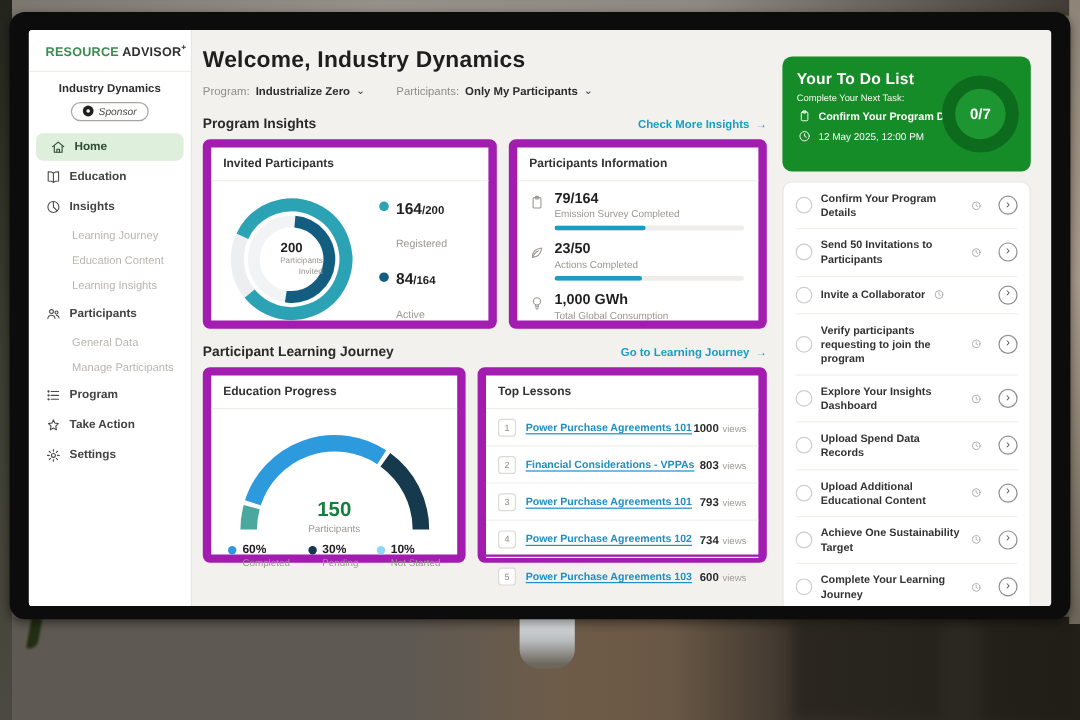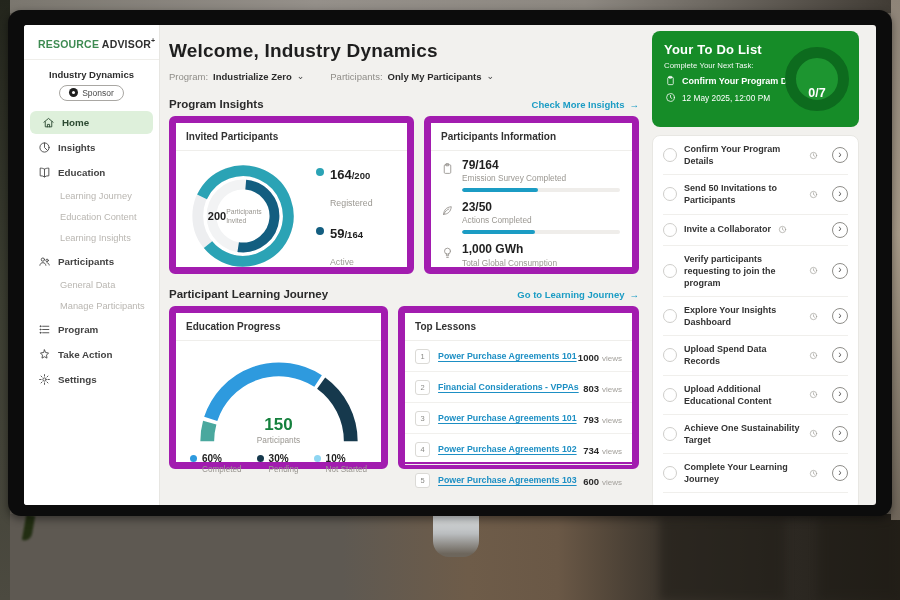--- a/index.html
+++ b/index.html
@@ -18,21 +18,21 @@
     background:linear-gradient(180deg,#e3e6e7,#b9bcbe 45%,#6d665c 92%);}
   
   .monitor{position:absolute;left:8px;top:10px;width:884px;height:506px;background:#0c0c0c;
     border-radius:13px;box-shadow:0 3px 8px rgba(0,0,0,.45);padding:15px 16px 11px 16px;box-sizing:border-box;}
   .screen{width:852px;height:480px;background:#f2f1ee;border-radius:3px;overflow:hidden;display:flex;position:relative;}
   
   .sidebar{width:136px;min-width:136px;background:#fff;border-right:1px solid #e7e6e2;box-sizing:border-box;}
   .logo{padding:12px 0 9px 14px;font-size:10.5px;font-weight:bold;letter-spacing:.2px;border-bottom:1px solid #efeeea;}
   .logo .g{color:#3e8b52;} .logo .d{color:#303030;} .logo sup{font-size:7px;color:#303030;}
   .org{margin-top:9px;text-align:center;font-size:9.5px;font-weight:bold;color:#2d2d2d;}
-  .pillwrap{display:flex;justify-content:center;margin-top:5px;}
+  .pillwrap{display:flex;justify-content:center;margin-top:5px;font-style:italic;}
   .pill{display:inline-flex;align-items:center;gap:4px;border:1px solid #a9a7a3;border-radius:10px;
     padding:2px 9px;font-size:8.5px;color:#4a4a4a;background:#fff;}
   .pill .dot{width:9px;height:9px;border-radius:50%;background:#1f1f1f;position:relative;}
   .pill .dot:after{content:"";position:absolute;left:3px;top:3px;width:3px;height:3px;border-radius:50%;background:#fff;}
   .nav{margin-top:10px;}
   .nav-item{display:flex;align-items:center;gap:7px;margin:2px 6px;padding:5px 8px;border-radius:6px;
     font-size:9.8px;font-weight:bold;color:#434343;cursor:pointer;}
   .nav-item.active{background:#def0db;color:#2d4b33;padding-left:12px;}
   .nav-sub{margin:1px 6px;padding:5px 8px 5px 30px;font-size:9.3px;color:#b9b6b1;cursor:pointer;}
   .icn{display:inline-flex;width:13px;height:13px;align-items:center;justify-content:center;}
@@ -48,21 +48,21 @@
   .secrow{display:flex;align-items:center;justify-content:space-between;margin-top:16px;width:470px;}
   .sectitle{font-size:11.5px;font-weight:bold;color:#2a2a2a;}
   .seclink{font-size:9.5px;font-weight:bold;color:#1b9cc4;cursor:pointer;display:flex;gap:5px;align-items:center;}
   .cards{display:flex;gap:10px;margin-top:6px;width:470px;}
   .card{background:#fff;border:7px solid #a21caf;border-radius:6px;box-sizing:border-box;}
   .card-h{padding:8px 10px;border-bottom:1px solid #efeeeb;font-size:10px;font-weight:bold;color:#323232;}
   
   .card-invited{width:245px;height:158px;}
   .inv-body{display:flex;align-items:center;padding:6px 8px;}
   .donut-wrap{position:relative;width:118px;height:118px;}
-  .donut-center{position:absolute;inset:0;display:flex;flex-direction:row;align-items:center;justify-content:center;text-align:left;}
+  .donut-center{position:absolute;inset:0;display:flex;flex-direction:column;align-items:center;justify-content:center;text-align:right;}
   .donut-center .v{font-size:11px;font-weight:bold;color:#222;}
   .donut-center .l{font-size:6.8px;color:#9a9791;width:52px;line-height:1.25;margin-top:1px;}
   .legend2{margin-left:14px;display:flex;flex-direction:column;gap:16px;}
   .leg-item{display:flex;align-items:flex-start;gap:6px;}
   .leg-dot{width:8px;height:8px;border-radius:50%;margin-top:3px;}
   .leg-num{font-size:13px;font-weight:bold;color:#1f1f1f;line-height:1;}
   .leg-den{font-size:9.5px;font-weight:bold;color:#1f1f1f;}
   .leg-lab{font-size:8.8px;color:#9a9791;margin-top:15px;}
   
   .card-info{width:215px;height:158px;}
@@ -89,31 +89,31 @@
   .card-lessons{width:242px;height:163px;}
   .lesson-row{display:flex;align-items:center;padding:6px 10px;border-bottom:1px solid #f1f0ed;}
   .lesson-row:last-child{border-bottom:none;}
   .rank{width:13px;height:13px;border:1px solid #dbdad6;border-radius:3px;font-size:7.5px;color:#8a8a86;
     display:flex;align-items:center;justify-content:center;margin-right:8px;background:#fff;}
   .ltitle{font-size:8.8px;font-weight:bold;color:#1d8fc4;text-decoration:underline;text-underline-offset:2px;cursor:pointer;}
   .lviews{margin-left:auto;white-space:nowrap;}
   .lviews .n{font-size:9.5px;font-weight:bold;color:#2b2b2b;}
   .lviews .s{font-size:8px;color:#a3a09b;margin-left:3px;}
   
-  .right{width:237px;min-width:237px;padding:6px 17px 0 13px;box-sizing:border-box;}
+  .right{width:237px;min-width:237px;padding:22px 17px 0 13px;box-sizing:border-box;}
   .todo-card{background:#168c28;border-radius:8px;height:96px;position:relative;color:#fff;
     padding:11px 12px;box-sizing:border-box;overflow:hidden;}
   .todo-title{font-size:13px;font-weight:bold;letter-spacing:.2px;}
   .todo-sub{font-size:7.8px;margin-top:4px;opacity:.95;}
   .todo-task{display:flex;align-items:center;gap:5px;margin-top:4px;font-size:9px;font-weight:bold;}
   .todo-date{display:flex;align-items:center;gap:5px;margin-top:4px;font-size:8.3px;}
   .todo-card .icn svg{stroke:#fff;width:11px;height:11px;}
   .ringwrap{position:absolute;right:10px;top:50%;transform:translateY(-50%);width:64px;height:64px;
     border-radius:50%;border:11px solid #0d6b1e;background:#1d9530;box-sizing:border-box;
-    display:flex;align-items:flex-end;justify-content:center;}
+    display:flex;align-items:center;justify-content:center;}
   .ringwrap .t{font-size:12.5px;font-weight:bold;color:#fff;}
   .tasks-card{margin-top:8px;background:#fff;border:1px solid #e8e7e3;border-radius:8px;padding:0 10px;}
   .task-row{display:flex;align-items:center;padding:7px 0;border-bottom:1px solid #f0efec;}
   .task-check{width:14px;height:14px;min-width:14px;border:1.4px solid #cfcecb;border-radius:50%;
     margin-right:7px;cursor:pointer;background:#fff;box-sizing:border-box;}
   .task-label{font-size:9px;font-weight:bold;color:#333;max-width:118px;line-height:1.35;}
   .task-row .clk{margin-left:5px;} .task-row .clk svg{stroke:#9b9893;width:9px;height:9px;}
   .task-go{margin-left:auto;width:16px;height:16px;min-width:16px;border:1.3px solid #8f8e8a;border-radius:50%;
     display:flex;align-items:center;justify-content:center;font-size:10px;color:#555;cursor:pointer;
     line-height:1;padding-bottom:1px;box-sizing:border-box;}
@@ -153,34 +153,34 @@
               <svg viewBox="0 0 24 24">
                 <path d="M3.5 11.5 12 4.5l8.5 7M6 10.5V20h12v-9.5"></path>
                 <path d="M10 20v-4.5h4V20"></path>
               </svg>
             </span>
             <span>Home</span>
           </div>
           <div class="nav-item">
             <span class="icn">
               <svg viewBox="0 0 24 24">
+                <path d="M12 6c-2-1.6-4.5-2.1-8-2.1v14.2c3.5 0 6 .5 8 2.1 2-1.6 4.5-2.1 8-2.1V3.9c-3.5 0-6 .5-8 2.1z"></path>
+                <path d="M12 6v14"></path>
+              </svg>
+            </span>
+            <span>Education</span>
+          </div>
+          <div class="nav-item">
+            <span class="icn">
+              <svg viewBox="0 0 24 24">
                 <circle cx="12" cy="12" r="8.5"></circle>
                 <path d="M12 3.5V12l5.5 5.5"></path>
               </svg>
             </span>
             <span>Insights</span>
-          </div>
-          <div class="nav-item">
-            <span class="icn">
-              <svg viewBox="0 0 24 24">
-                <path d="M12 6c-2-1.6-4.5-2.1-8-2.1v14.2c3.5 0 6 .5 8 2.1 2-1.6 4.5-2.1 8-2.1V3.9c-3.5 0-6 .5-8 2.1z"></path>
-                <path d="M12 6v14"></path>
-              </svg>
-            </span>
-            <span>Education</span>
           </div>
           <div class="nav-sub">Learning Journey</div>
           <div class="nav-sub">Education Content</div>
           <div class="nav-sub">Learning Insights</div>
           <div class="nav-item">
             <span class="icn">
               <svg viewBox="0 0 24 24">
                 <circle cx="9" cy="8.5" r="3"></circle>
                 <path d="M3.5 19c.5-3.2 2.6-4.8 5.5-4.8s5 1.6 5.5 4.8"></path>
                 <circle cx="16.8" cy="10" r="2.3"></circle>
@@ -266,21 +266,21 @@
                 <div class="leg-item">
                   <span class="leg-dot" style="background: rgb(43, 163, 181);"></span>
                   <div>
                     <div><span class="leg-num">164</span><span class="leg-den">/200</span></div>
                     <div class="leg-lab">Registered</div>
                   </div>
                 </div>
                 <div class="leg-item">
                   <span class="leg-dot" style="background: rgb(19, 94, 128);"></span>
                   <div>
-                    <div><span class="leg-num">59</span><span class="leg-den">/164</span></div>
+                    <div><span class="leg-num">84</span><span class="leg-den">/164</span></div>
                     <div class="leg-lab">Active</div>
                   </div>
                 </div>
               </div>
           </div>
         </div>
 
         <div class="card card-info">
           <div class="card-h">Participants Information</div>
           <div class="info-body" id="info-rows">

